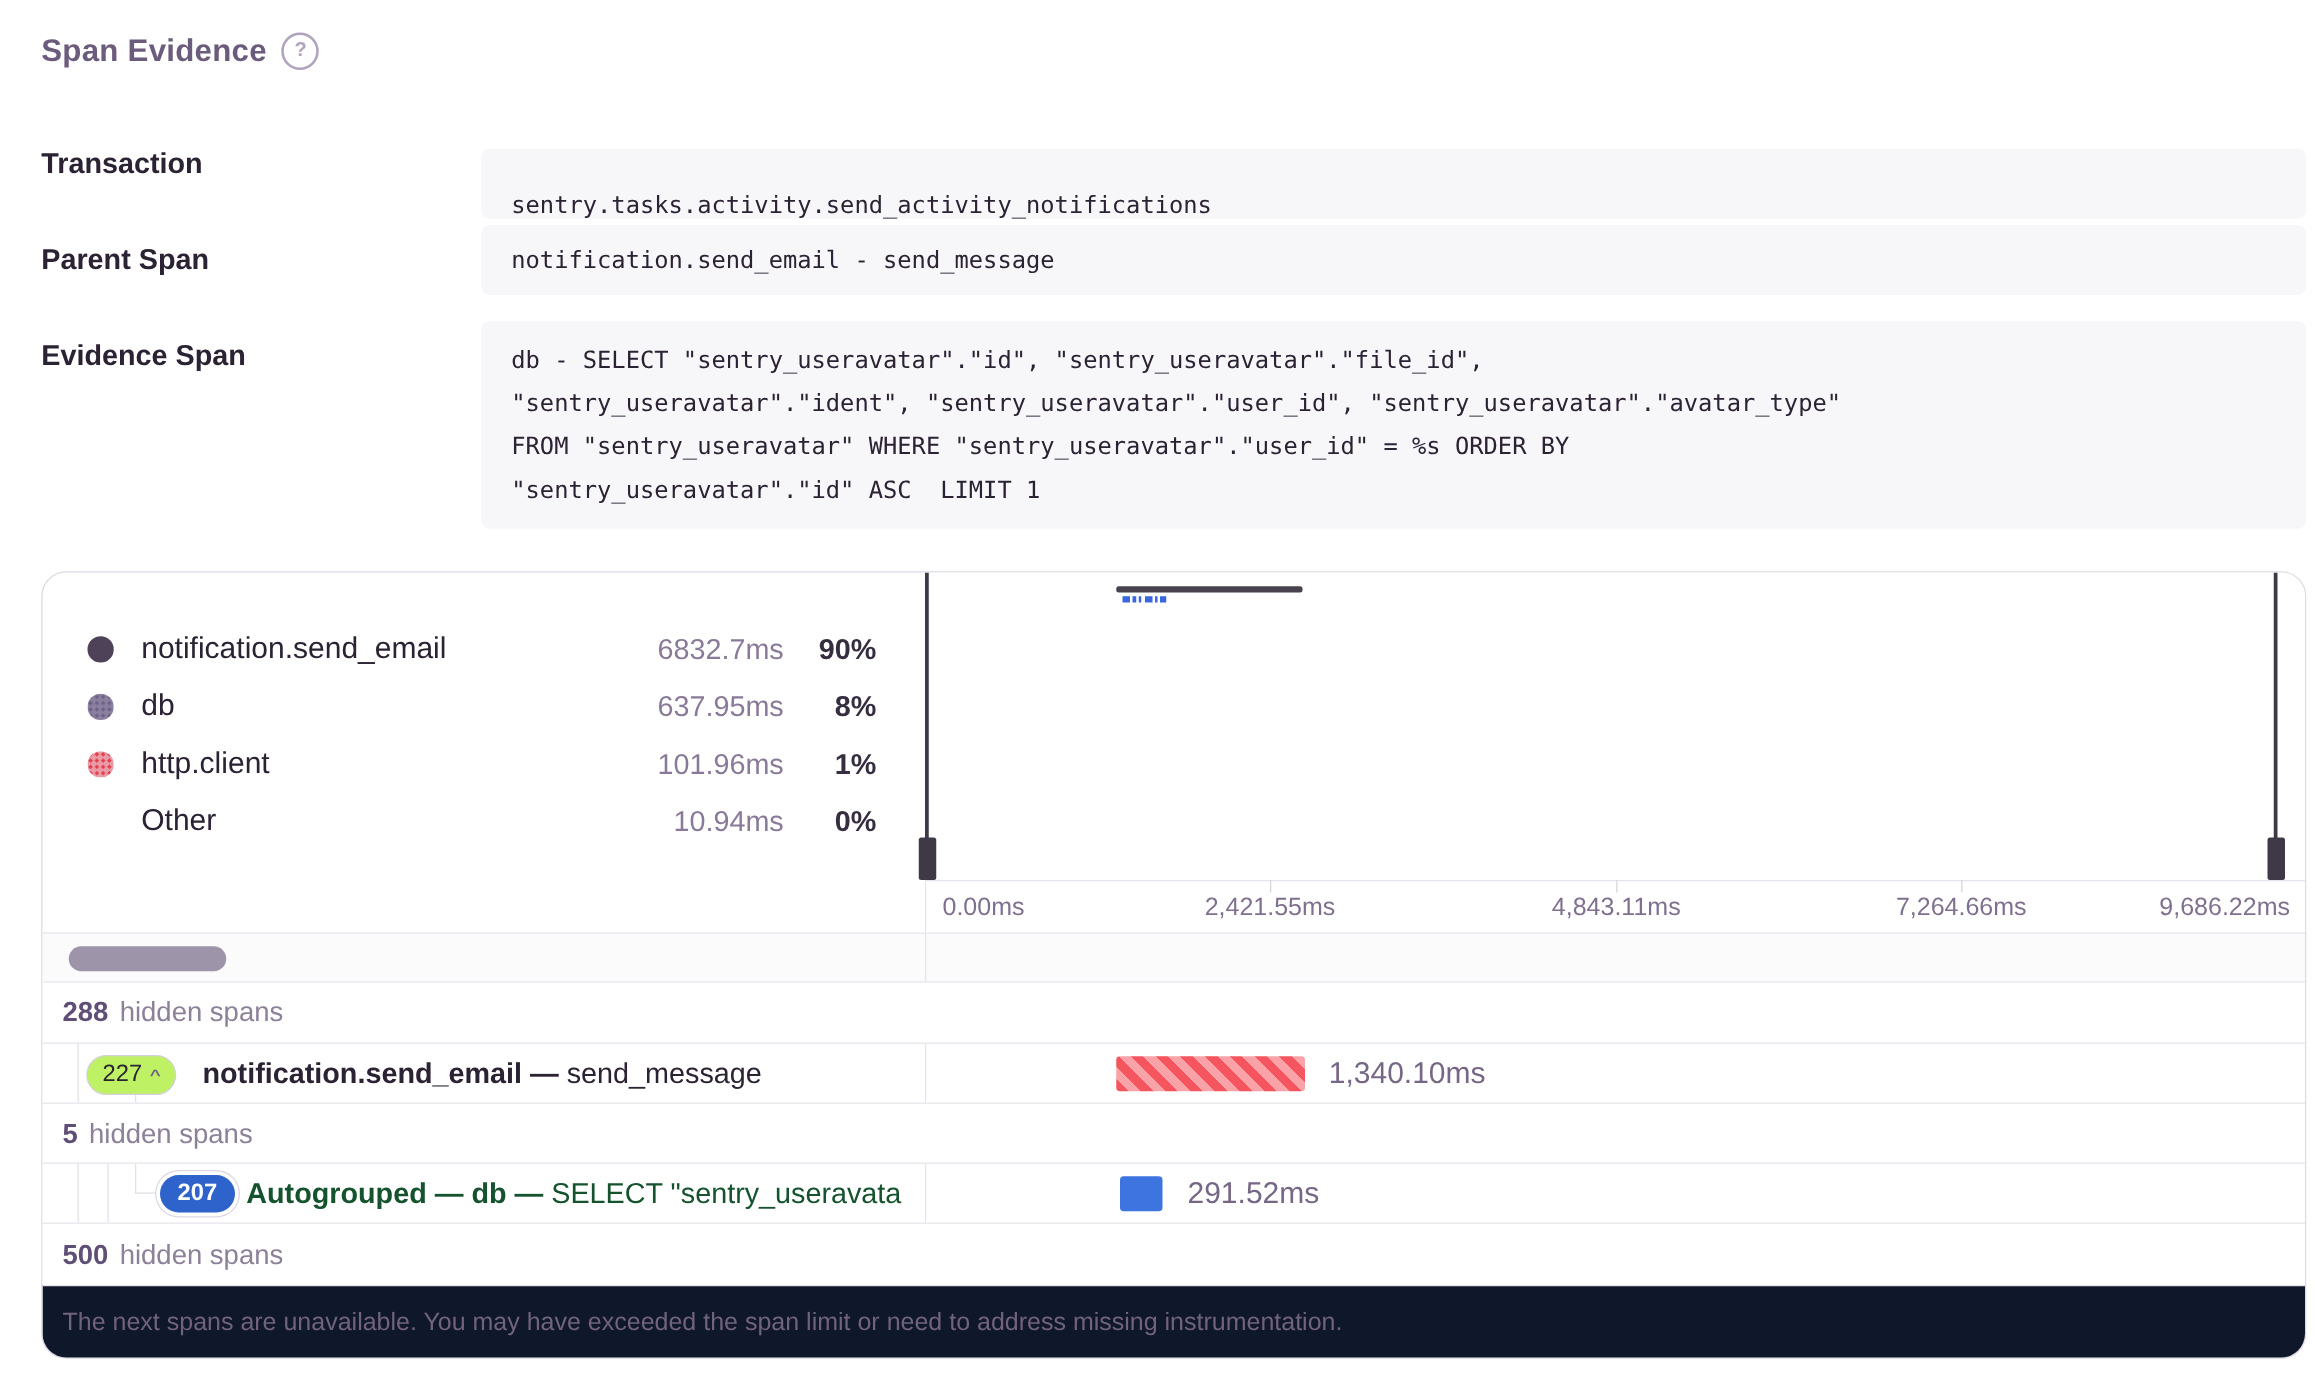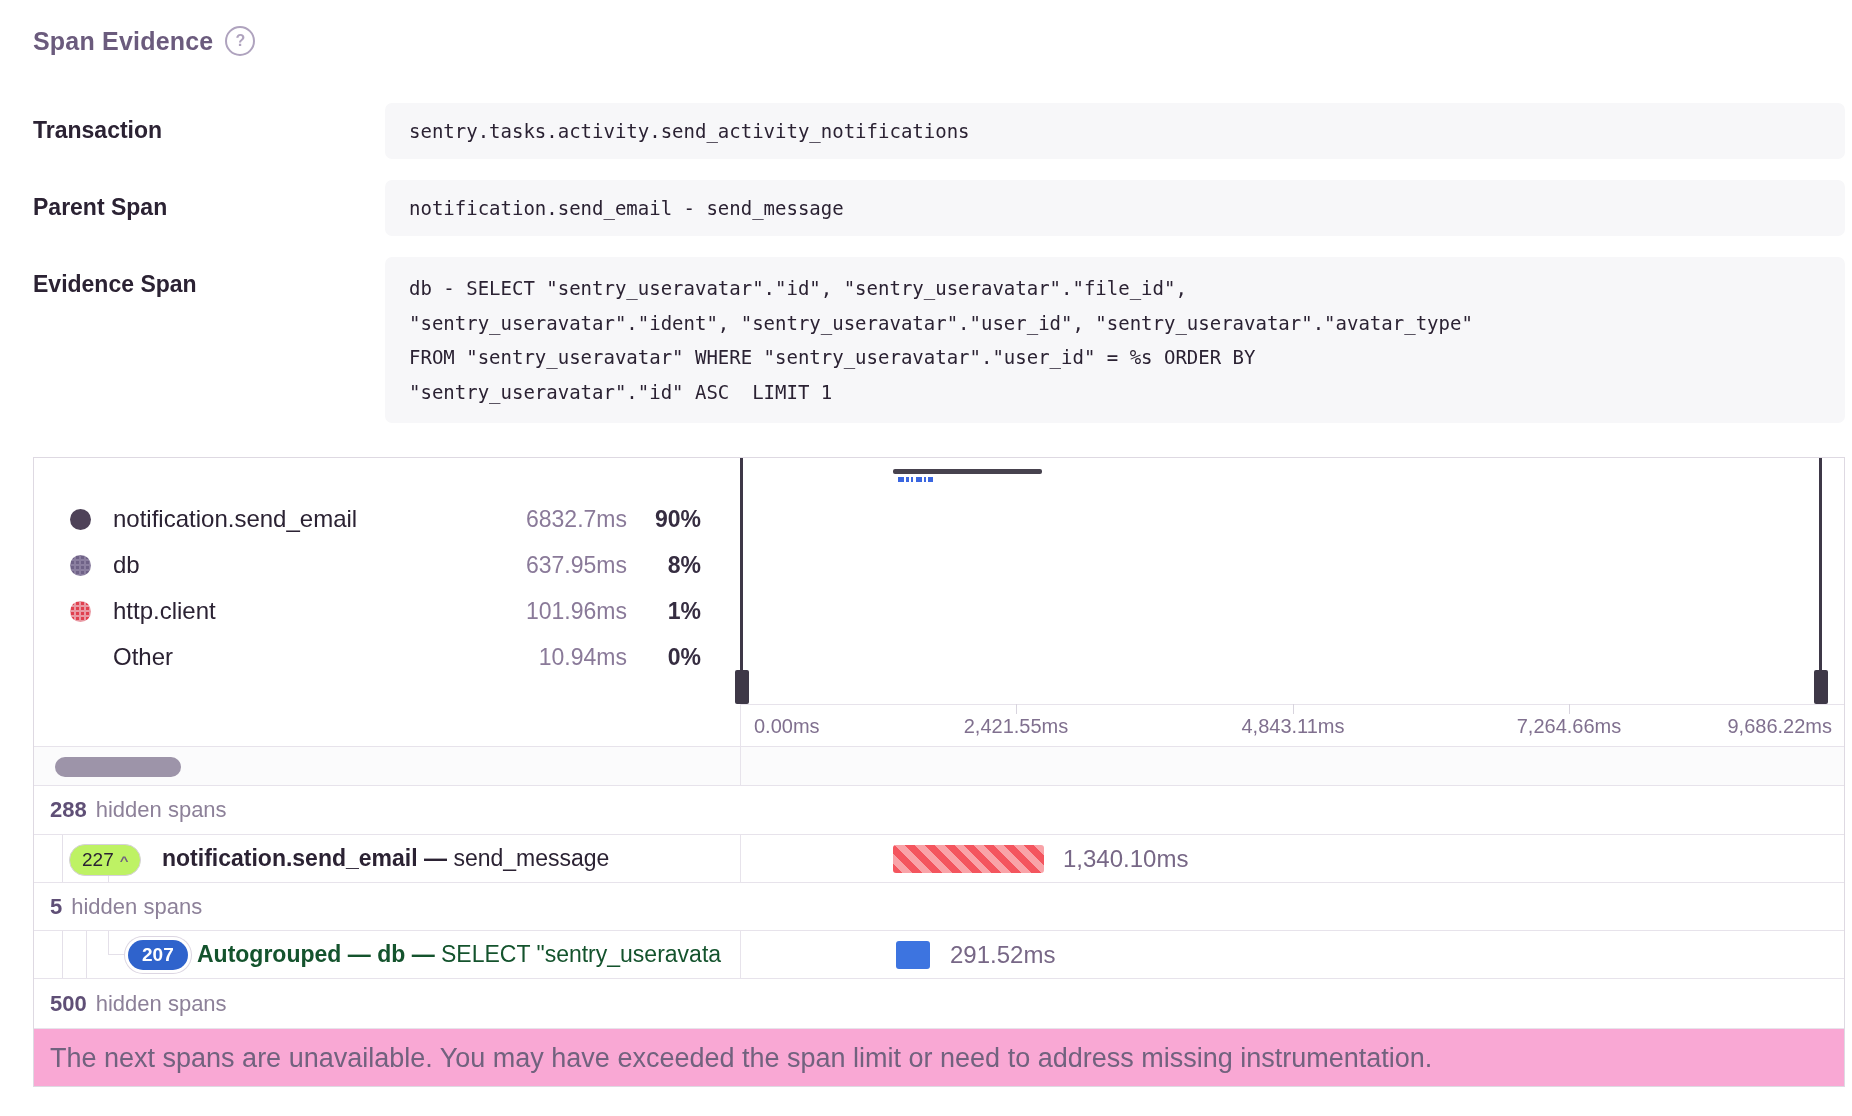--- a/index.html
+++ b/index.html
@@ -18,21 +18,21 @@
   .ev-label{left:33px;font-size:23px;font-weight:700;color:#2B2233;}
   .ev-block{left:385px;width:1460px;background:#F7F7F9;border-radius:7px;
         font-family:"DejaVu Sans Mono","Liberation Mono",monospace;
         font-size:19px;color:#2B2233;box-sizing:border-box;padding:0 24px;}
   .ev-single{height:56px;display:flex;align-items:center;}
   .ev-multi{padding-top:14px;padding-bottom:14px;}
   .ev-multi div{line-height:34.5px;white-space:pre;}
 
   
   .panel{left:33px;top:457px;width:1812px;height:630px;border:1px solid #DED9E2;
-         border-radius:0;box-sizing:border-box;overflow:hidden;background:#fff;}
+         border-radius:20px;box-sizing:border-box;overflow:hidden;background:#fff;}
   .vdiv{position:absolute;width:1px;background:#E7E3EB;}
 
   
   .legend-item{display:flex;align-items:center;height:46px;padding-left:36px;padding-right:39px;}
   .dot{width:21px;height:21px;border-radius:50%;margin-right:22px;flex:none;}
   .dot-spacer{width:43px;flex:none;}
   .lg-name{flex:1;font-size:24px;color:#2B2233;}
   .lg-time{width:130px;text-align:right;font-size:23px;color:#8A7A99;}
   .lg-pct{width:74px;text-align:right;font-size:23px;font-weight:600;color:#362D41;}
 
@@ -66,37 +66,37 @@
   .span-name{position:absolute;top:0;height:100%;display:flex;align-items:center;
         font-size:23px;white-space:pre;overflow:hidden;}
   .span-name b{font-weight:700;}
   .blue-text{color:#14532d;}
 
   .bar{position:absolute;height:28px;border-radius:3px;}
   .bar-striped{background:repeating-linear-gradient(45deg,#F4555E 0 7px,#F9A3A8 7px 14px);}
   .bar-blue{background:#3D74E0;}
   .bar-label{position:absolute;font-size:24px;color:#776786;top:50%;transform:translateY(-50%);white-space:nowrap;}
 
-  .footer-row{background:#f9a8d4;display:flex;align-items:center;padding-left:16px;
-        font-size:27px;color:#71627E;}
+  .footer-row{background:#0f172a;display:flex;align-items:center;padding-left:16px;
+        font-size:20px;color:#71627E;}
 </style>
 </head>
 <body>
 
 <div class="page">
 
   <div class="abs title">
     <span class="title-text">Span Evidence</span>
     <span class="help-circle">
         <span>?</span>
       </span>
   </div>
 
   <div class="abs ev-label" style="top:117px;">Transaction</div>
-  <div class="abs ev-block ev-single" style="top:103px;">
+  <div class="abs ev-block ev-single" style="top:119px;align-items:flex-end;">
     <span>sentry.tasks.activity.send_activity_notifications</span>
   </div>
 
   <div class="abs ev-label" style="top:194px;">Parent Span</div>
   <div class="abs ev-block ev-single" style="top:180px;">
     <span>notification.send_email - send_message</span>
   </div>
 
   <div class="abs ev-label" style="top:271px;">Evidence Span</div>
   <div class="abs ev-block ev-multi" style="top:257px;">

